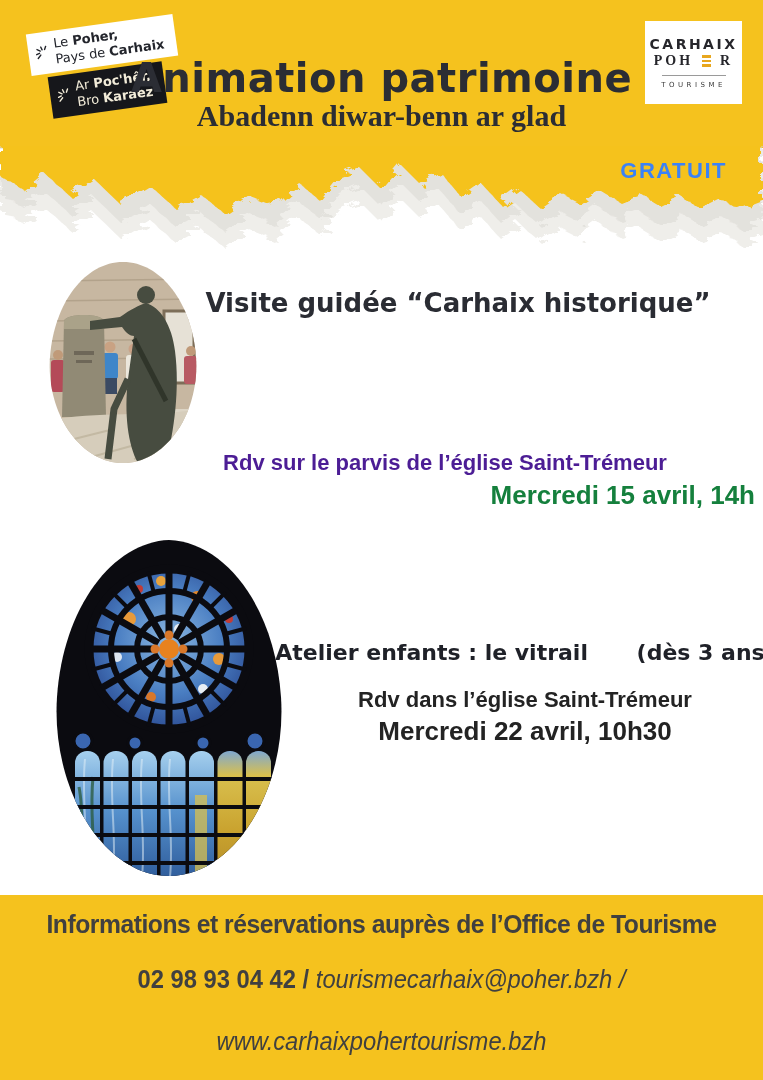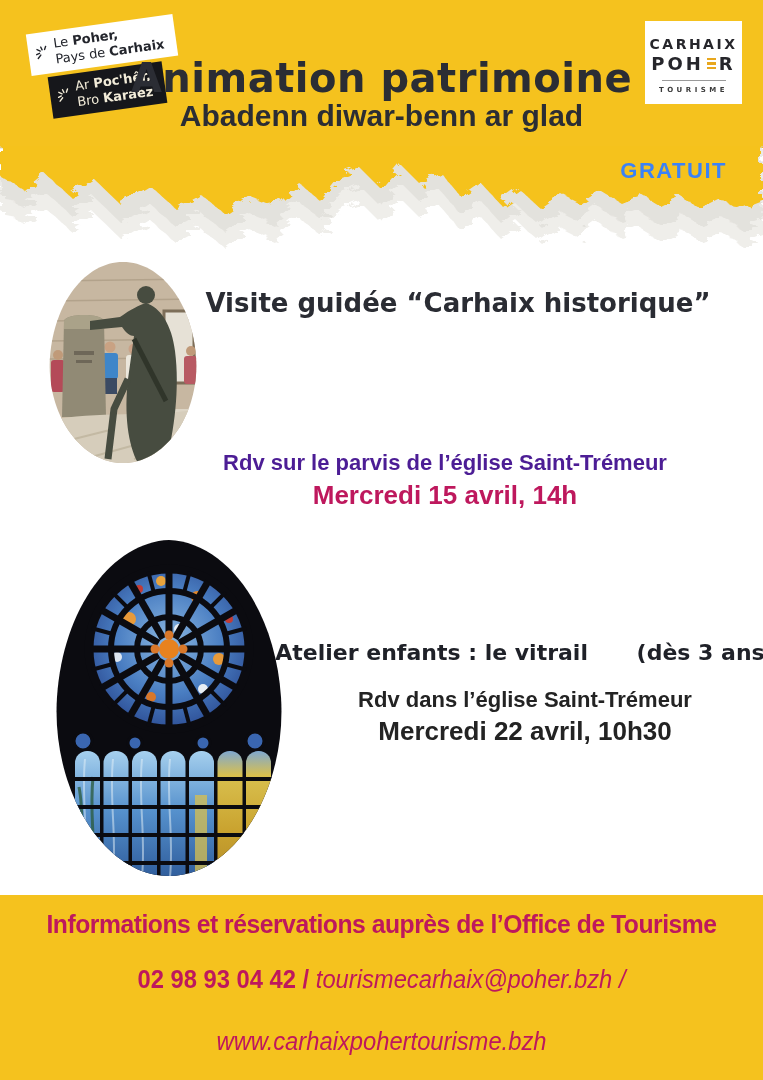--- a/index.html
+++ b/index.html
@@ -13,60 +13,60 @@
   .badge{position:absolute;font-family:"DejaVu Sans",sans-serif;font-size:13px;line-height:16px;
          padding:5px 12px 5px 26px;white-space:nowrap;}
   .badge .burst{position:absolute;left:7px;top:50%;transform:translateY(-50%);}
   .badge b{font-weight:700;}
   .badge-fr{left:28px;top:24px;background:#ffffff;color:#23252C;transform:rotate(-8deg);}
   .badge-br{left:50px;top:69px;background:#16171B;color:#F2ECD9;transform:rotate(-8deg);}
 
   .poster-title{position:absolute;top:55px;left:0;right:0;text-align:center;
         font-family:"DejaVu Sans",sans-serif;font-weight:800;font-size:40px;color:#2B2D34;letter-spacing:.5px;}
   .poster-subtitle{position:absolute;top:99px;left:0;right:0;text-align:center;
-        font-family:Liberation Sans, sans-serif;font-weight:800;font-size:30px;color:#2B2D34;}
+        font-family:Liberation Serif, serif;font-weight:800;font-size:30px;color:#2B2D34;}
 
   .logo-box{position:absolute;left:645px;top:21px;width:97px;height:83px;background:#ffffff;
         text-align:center;font-family:"DejaVu Sans",sans-serif;color:#26262B;}
   .logo-l1{margin-top:15px;font-size:14px;font-weight:700;letter-spacing:2.5px;}
-  .logo-l2{margin-top:1px;font-size:18px;font-weight:700;letter-spacing:3px;display:flex;
-        align-items:center;justify-content:center;gap:3px;}
+  .logo-l2{margin-top:1px;font-size:14px;font-weight:700;letter-spacing:3px;display:flex;
+        align-items:center;justify-content:center;gap:9px;font-family:Liberation Serif, serif;}
   .e-bars{display:inline-flex;flex-direction:column;gap:2px;}
   .e-bars i{display:block;width:9px;height:2.5px;background:#E8A71E;}
   .logo-rule{width:64px;height:1px;background:#9a9a9a;margin:6px auto 5px auto;}
-  .logo-l3{font-size:7px;letter-spacing:3.5px;color:#3a3a3a;font-weight:700;}
+  .logo-l3{font-size:7px;letter-spacing:3.5px;color:#3a3a3a;font-weight:400;}
 
   .gratuit{position:absolute;top:158px;right:36px;font-family:"Liberation Sans",sans-serif;
         font-weight:700;font-size:22px;letter-spacing:1.5px;color:#3b82f6;}
 
   
   .egg1{position:absolute;left:44px;top:259px;width:158px;height:207px;display:block;}
   .visit-heading{position:absolute;left:128px;top:288px;width:660px;text-align:center;
         font-family:"DejaVu Sans",sans-serif;font-weight:700;font-size:26px;color:#2A2C33;}
   .visit-intro{position:absolute;left:135px;top:347px;width:620px;text-align:center;
         font-weight:700;font-size:22px;line-height:35px;color:#232323;}
   .visit-intro .ital{font-style:italic;}
   .visit-meeting{position:absolute;left:135px;top:450px;width:620px;text-align:center;
         font-weight:700;font-size:22px;color:#4c1d95;}
-  .visit-when{position:absolute;left:135px;top:480px;width:620px;text-align:center;
-        font-weight:700;font-size:26px;color:#be185d;}
+  .visit-when{position:absolute;left:135px;top:480px;width:620px;text-align:right;
+        font-weight:700;font-size:26px;color:#15803d;}
 
   
   .egg2{position:absolute;left:49px;top:537px;width:240px;height:342px;display:block;}
   .workshop-heading{position:absolute;left:225px;top:640px;width:600px;text-align:center;
         font-family:"DejaVu Sans",sans-serif;font-size:22px;color:#1F2128;}
   .workshop-heading .hb{font-weight:700;}
   .workshop-heading .hn{font-weight:700;padding-left:41px;}
   .workshop-meeting{position:absolute;left:225px;top:687px;width:600px;text-align:center;
         font-weight:700;font-size:22px;color:#232323;}
   .workshop-when{position:absolute;left:225px;top:716px;width:600px;text-align:center;
         font-weight:700;font-size:26px;color:#232323;}
 
   
-  .footer-band{position:absolute;left:0;top:895px;width:763px;height:185px;background:#F5C21E;color:#be185d;}
+  .footer-band{position:absolute;left:0;top:895px;width:763px;height:185px;background:#F5C21E;color:#404040;}
   .footer-line{position:absolute;left:0;right:0;text-align:center;transform:scaleX(.95);}
   .f-info{top:14px;font-weight:700;font-size:26px;letter-spacing:-0.5px;}
   .f-contact{top:70px;font-size:25px;}
   .f-contact .bold{font-weight:700;}
   .f-contact .ital{font-style:italic;font-weight:400;}
   .f-site{top:132px;font-size:25px;font-style:italic;font-weight:400;}
 </style>
 </head>
 <body>
 

